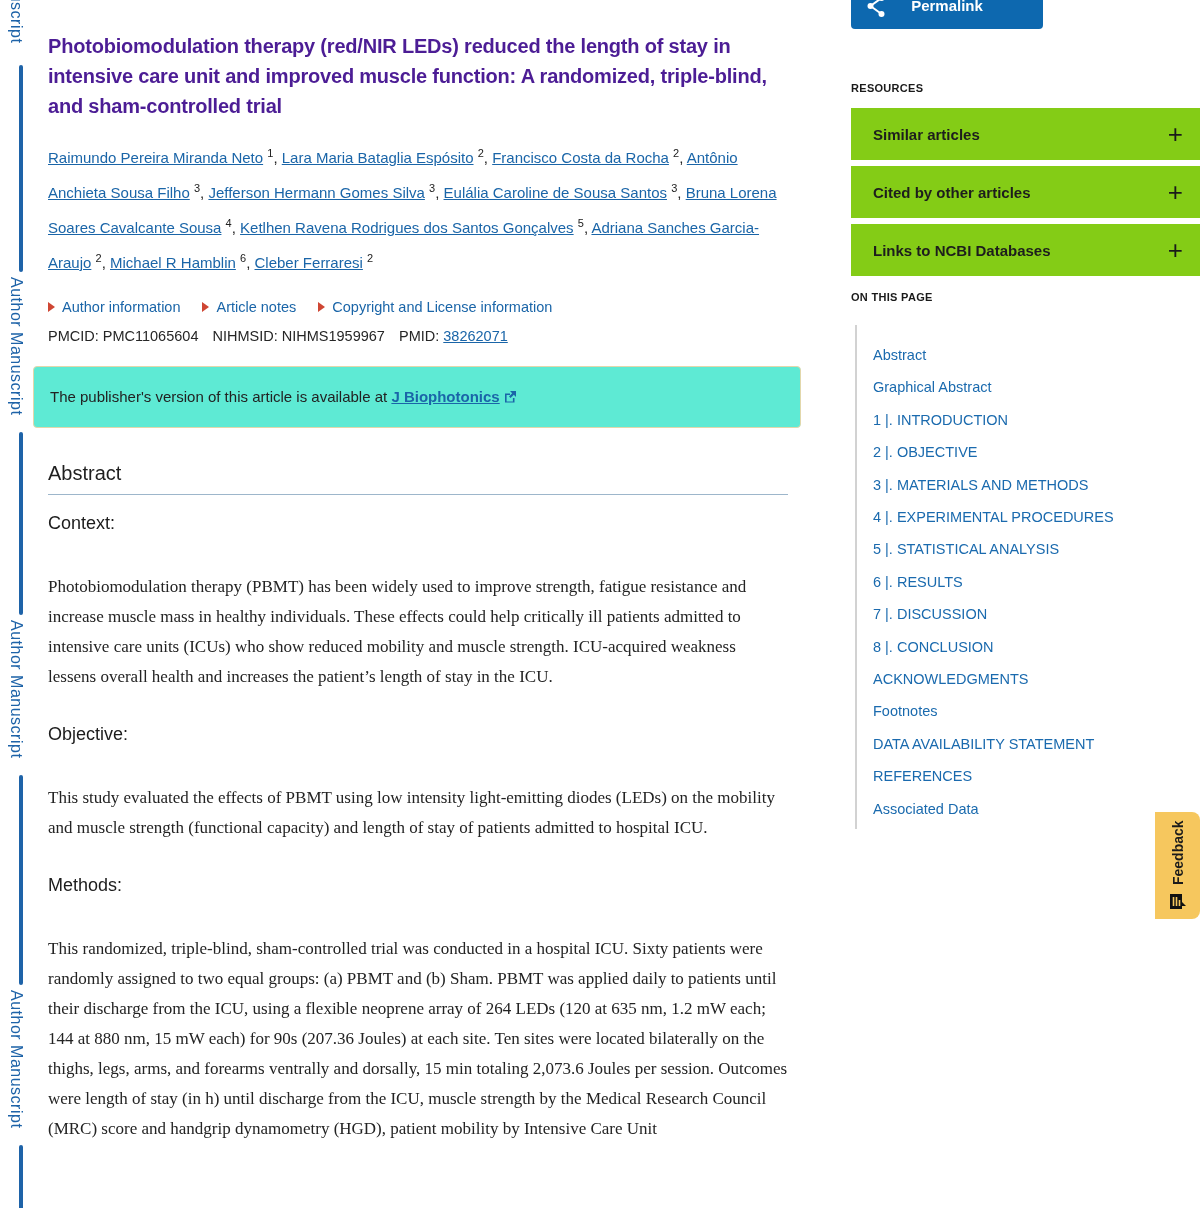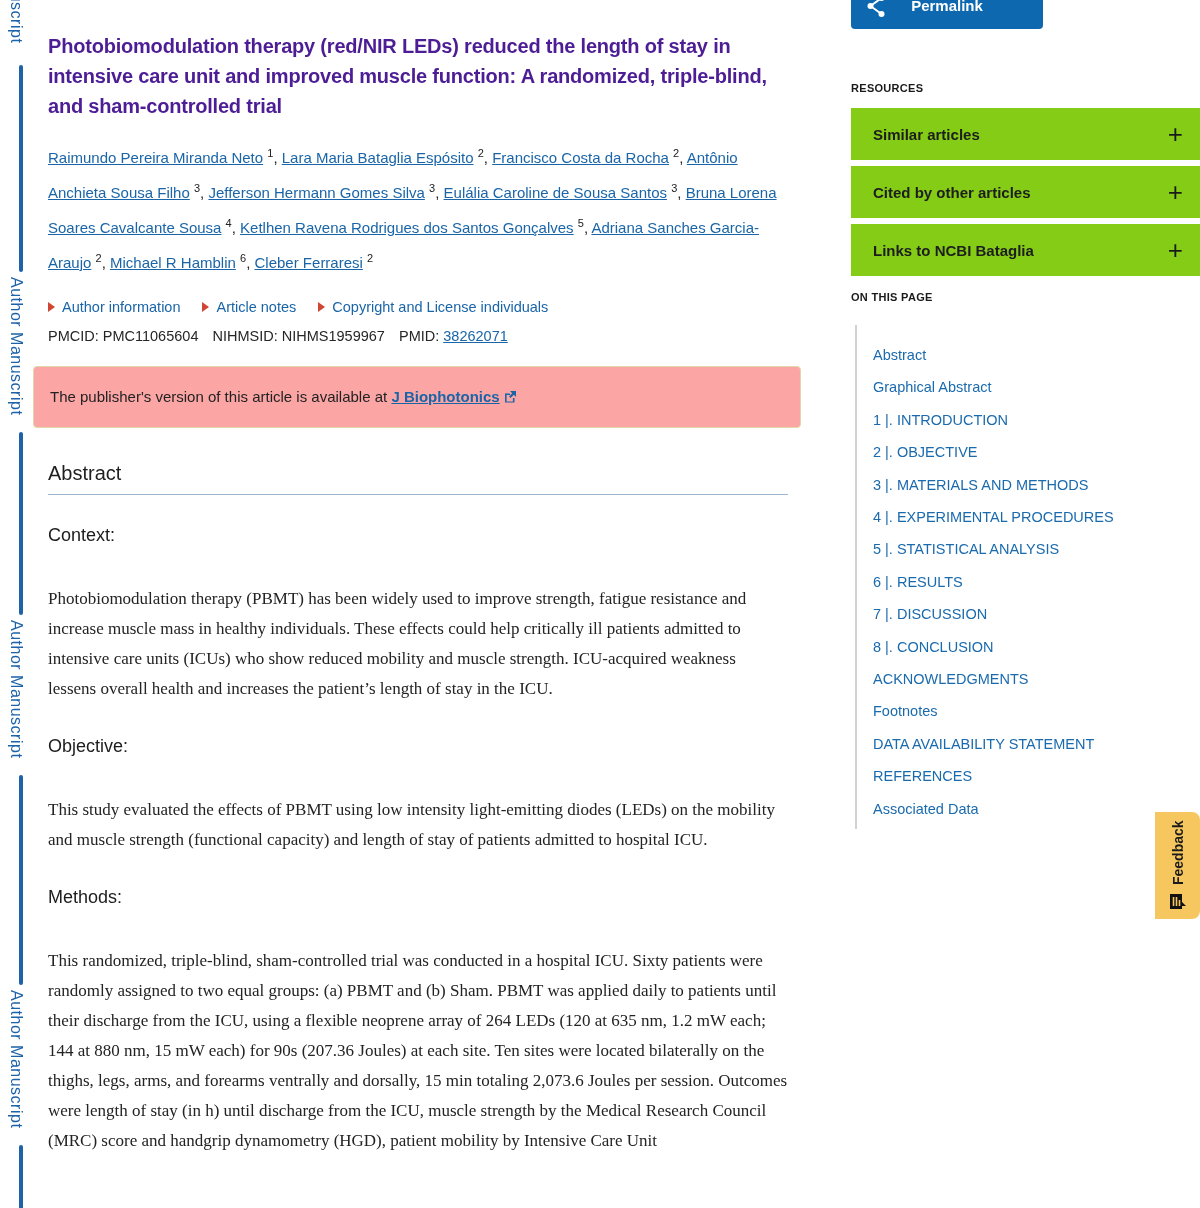--- a/index.html
+++ b/index.html
@@ -32,29 +32,29 @@
   .meta-link { display:inline-flex; align-items:center; gap:7px; color:#1a65a8; cursor:pointer; }
   .tri { width:0; height:0; border-top:5px solid transparent; border-bottom:5px solid transparent;
          border-left:7px solid #cf4633; }
 
   .ids-row { margin-top:13px; font-size:14.5px; color:#262626; }
   .ids-row .sp { display:inline-block; width:10px; }
   .ids-row a { color:#1a65a8; text-decoration:underline; }
 
   .notice {
     margin-top:22px; margin-left:-15px; width:768px;
-    background:#fca5a5; border:1px solid #e2d7ab; border-radius:4px;
+    background:#5eead4; border:1px solid #e2d7ab; border-radius:4px;
     padding:21px 16px; font-size:15px; color:#222222;
   }
   .notice a { color:#1a65a8; font-weight:700; text-decoration:underline; }
   .ext-icon { display:inline-block; vertical-align:-1px; margin-left:4px; }
 
   .abstract-h { margin-top:34px; font-size:20px; font-weight:400; color:#1f1f1f;
                 padding-bottom:9px; border-bottom:1px solid #9db6cb; }
-  .sec-h { margin-top:30px; font-size:18px; font-weight:400; color:#1c1c1c; }
+  .sec-h { margin-top:18px; font-size:18px; font-weight:400; color:#1c1c1c; }
   .sec-h + .sec-h, .body-p + .sec-h { margin-top:32px; }
   .body-p { margin-top:38px; font-family:"Liberation Serif", serif;
             font-size:17px; line-height:30px; color:#232323; }
 
   
   .sidebar { position:absolute; left:851px; top:0; width:352px; }
   .permalink {
     position:relative; top:-19px; width:192px; height:48px;
     background:#0d68af; border:none; border-radius:4px; cursor:pointer;
     color:#ffffff; font-family:"Liberation Sans", sans-serif; font-size:15px; font-weight:700;
@@ -110,21 +110,21 @@
         <span class="meta-link">
           <span class="tri"></span>
           <span>Author information</span>
         </span>
         <span class="meta-link">
           <span class="tri"></span>
           <span>Article notes</span>
         </span>
         <span class="meta-link">
           <span class="tri"></span>
-          <span>Copyright and License individuals</span>
+          <span>Copyright and License information</span>
         </span>
       </div>
 
     <div class="ids-row">
       <span>PMCID:</span>
       <span>PMC11065604</span><span class="sp"></span>
       <span>NIHMSID:</span>
       <span>NIHMS1959967</span><span class="sp"></span>
       <span>PMID:</span>
       <a href="#">38262071</a>
@@ -164,21 +164,21 @@
     <div class="acc-list" id="acc-list">
         <div class="acc-row">
           <span class="acc-label">Similar articles</span>
           <span class="plus">+</span>
         </div>
         <div class="acc-row">
           <span class="acc-label">Cited by other articles</span>
           <span class="plus">+</span>
         </div>
         <div class="acc-row">
-          <span class="acc-label">Links to NCBI Bataglia</span>
+          <span class="acc-label">Links to NCBI Databases</span>
           <span class="plus">+</span>
         </div>
       </div>
 
     <div class="rail-h">ON THIS PAGE</div>
     <ul class="otp-list" id="otp-list">
         <li><a href="#">Abstract</a></li>
         <li><a href="#">Graphical Abstract</a></li>
         <li><a href="#">1 |. INTRODUCTION</a></li>
         <li><a href="#">2 |. OBJECTIVE</a></li>

